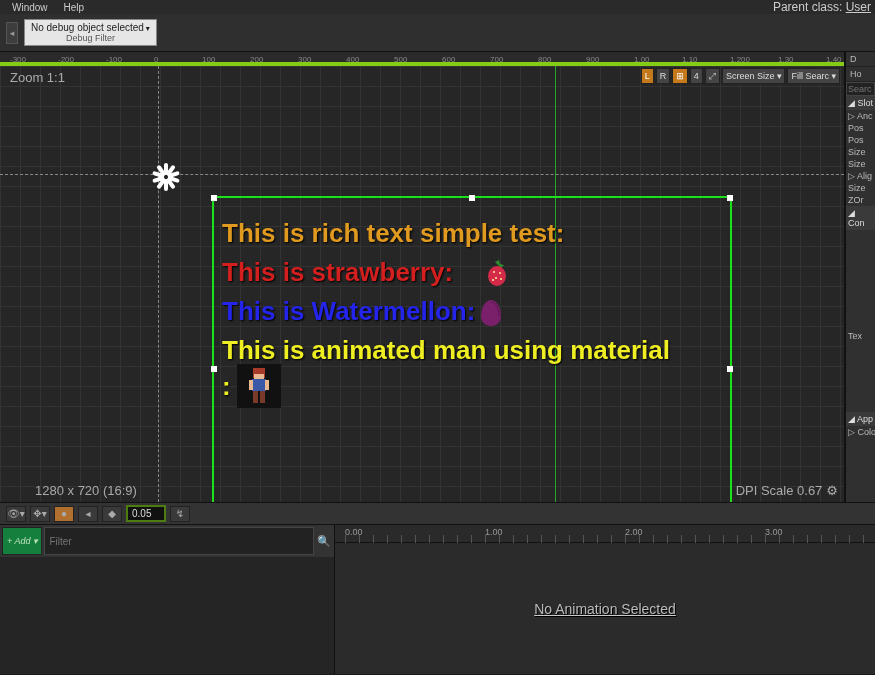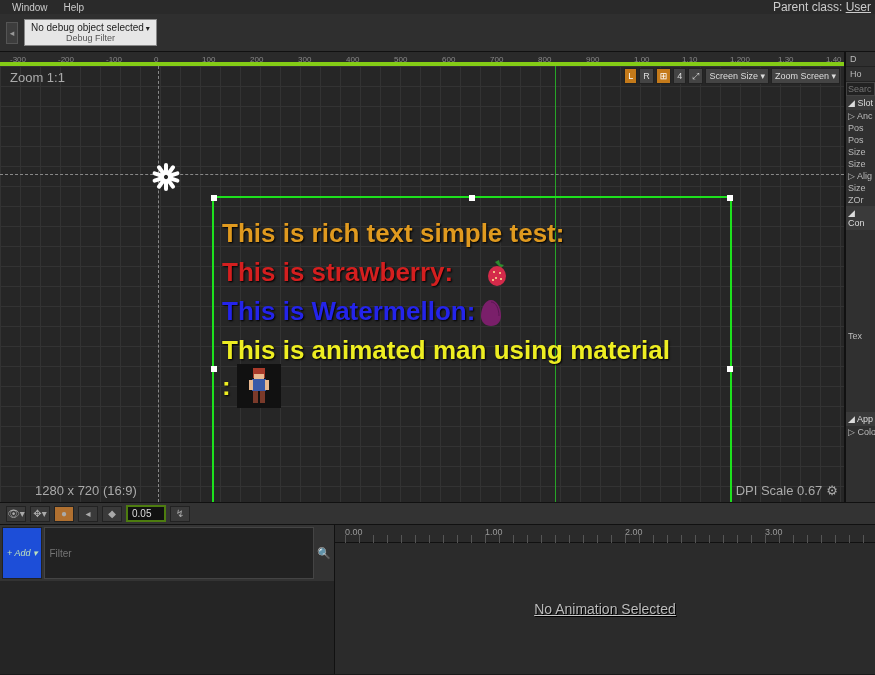--- a/index.html
+++ b/index.html
@@ -74,21 +74,21 @@
 
   
   .animpanel { height: 172px; background: #2b2b2b; display: flex; flex-direction: column; border-top: 1px solid #111; }
   .animtoolbar { height: 22px; background: #333; display: flex; align-items: center; gap: 4px; padding: 0 6px; border-bottom: 1px solid #111; }
   .animtoolbar .ico { width: 20px; height: 16px; background: #3a3a3a; border: 1px solid #222; display: flex; align-items: center; justify-content: center; font-size: 10px; color: #aaa; }
   .animtoolbar .ico.sel { background: #b07030; }
   .animtoolbar .field { background: #111; border: 2px solid #4d7c0f; color: #ddd; font-size: 10px; padding: 1px 4px; width: 40px; }
   .animsplit { flex: 1; display: flex; }
   .animleft { width: 335px; border-right: 1px solid #111; display: flex; flex-direction: column; }
   .animleft .filterrow { display: flex; padding: 2px; gap: 2px; background: #333; }
-  .animleft .addbtn { background: #1d4ed8; color: #bde0bd; font-size: 9px; padding: 20px 4px; border: 1px solid #222; font-style: italic; }
+  .animleft .addbtn { background: #15803d; color: #bde0bd; font-size: 9px; padding: 8px 4px; border: 1px solid #222; font-style: italic; }
   .animleft .filter { flex: 1; background: #222; border: 1px solid #444; color: #999; font-size: 10px; padding: 2px 4px; }
   .animleft .searchico { width: 16px; display: flex; align-items: center; justify-content: center; color: #888; }
   .animleft .body { flex: 1; background: #252525; }
   .animright { flex: 1; display: flex; flex-direction: column; text-decoration: underline; }
   .timeline { height: 18px; background: #2a2a2a; border-bottom: 1px solid #111; position: relative; }
   .timeline .tlbl { position: absolute; top: 2px; font-size: 9px; color: #999; }
   .timeline .tmark { position: absolute; top: 10px; height: 8px; border-left: 1px solid #555; }
   .animbody { flex: 1; display: flex; align-items: center; justify-content: center; color: #bbb; font-size: 14px; text-shadow: 1px 1px #000; }
 </style>
 </head>
@@ -205,21 +205,21 @@
       </div>
     </div>
 
     <div class="vpcontrols">
       <div class="btn orange">L</div>
       <div class="btn">R</div>
       <div class="btn orange">⊞</div>
       <div class="btn">4</div>
       <div class="btn">⤢</div>
       <div class="btn">Screen Size ▾</div>
-      <div class="btn">Zoom Screen ▾</div>
+      <div class="btn">Fill Searc ▾</div>
     </div>
   </div>
 
   <div class="rightpanel">
     <div class="sec"><span class="row">D</span></div>
     <div class="sec"><span class="row">Ho</span></div>
     <input class="search" placeholder="Searc" style="">
     <div class="hdr">◢ <span>Slot</span></div>
     <div class="row">▷ <span>Anc</span></div>
     <div id="slotrows">

